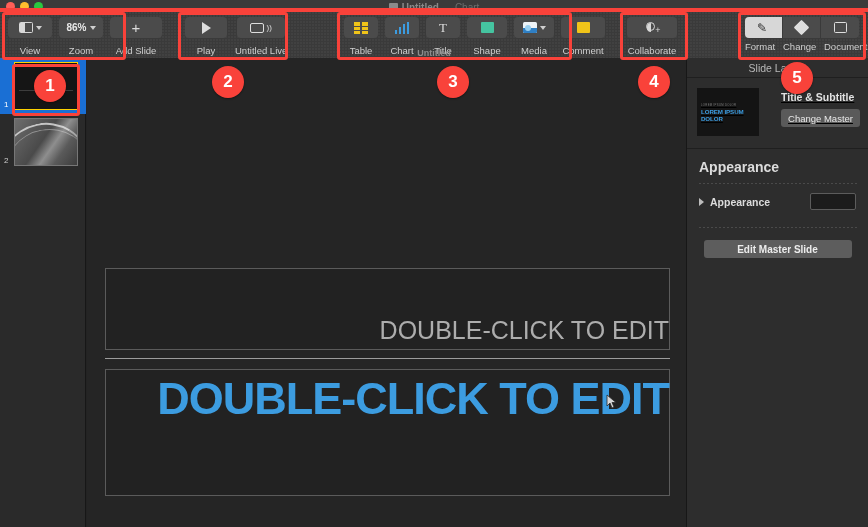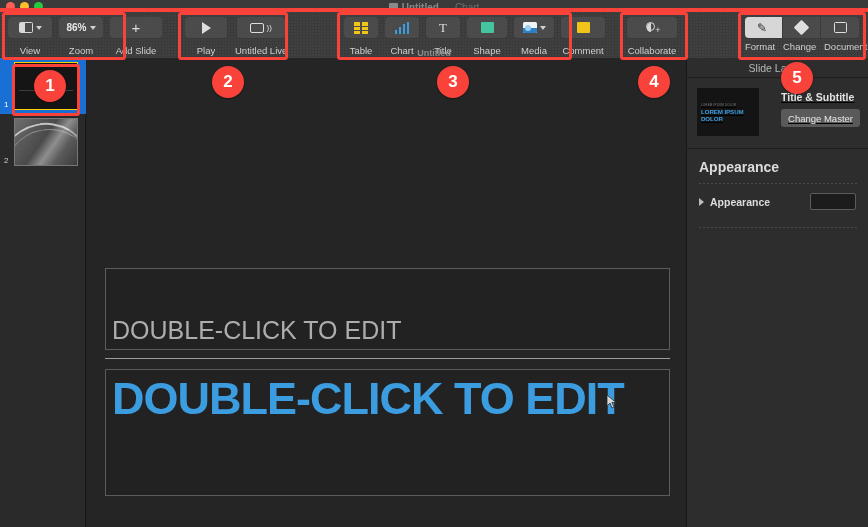--- a/index.html
+++ b/index.html
@@ -149,21 +149,21 @@
   
   .canvas-area {
     position:absolute; left:87px; top:0; right:182px; height:469px;
     background:#252525;
   }
   .slide-canvas {
     position:absolute; left:18px; top:210px; width:565px; height:228px;
   }
   .placeholder {
     position:absolute; border:1px solid #5b5b5b; background:#222222;
-    display:flex; align-items:center; padding-left:6px;
+    display:flex; align-items:center; padding-left:18px;justify-content:flex-end;
   }
   .ph-title { left:0; top:0; width:565px; height:82px; align-items:flex-end; padding-bottom:4px; }
   .ph-title span { color:#adadad; font-size:25px; letter-spacing:0px; font-family:"Liberation Sans", sans-serif; }
   .ph-rule { position:absolute; left:0; top:90px; width:565px; height:1px; background:#9c9c9c; }
   .ph-body { left:0; top:101px; width:565px; height:127px; align-items:flex-start; padding-top:3px; }
   .ph-body span { color:#3c9ce0; font-size:45px; font-weight:bold; letter-spacing:-1px; line-height:52px; }
 
   .cursor { position:absolute; left:519px; top:336px; width:11px; height:15px; }
 
   
@@ -415,20 +415,21 @@
       <div class="divider"></div>
 
       <div class="bg-row">
         <span class="tri"></span>
         <span class="bg-label">Appearance</span>
         <span class="bg-swatch"></span>
       </div>
 
       <div class="divider"></div>
 
+      <div class="edit-master">Edit Master Slide</div>
     </div>
   </div>
 
   <div class="anno-box" style="left:2px; top:12px; width:124px; height:48px;"></div>
   <div class="anno-box" style="left:178px; top:12px; width:110px; height:48px;"></div>
   <div class="anno-box" style="left:337px; top:12px; width:235px; height:48px;"></div>
   <div class="anno-box" style="left:620px; top:12px; width:68px; height:48px;"></div>
   <div class="anno-box" style="left:738px; top:12px; width:128px; height:48px;"></div>
   <div class="anno-box" style="left:12px; top:64px; width:68px; height:52px;"></div>
 

